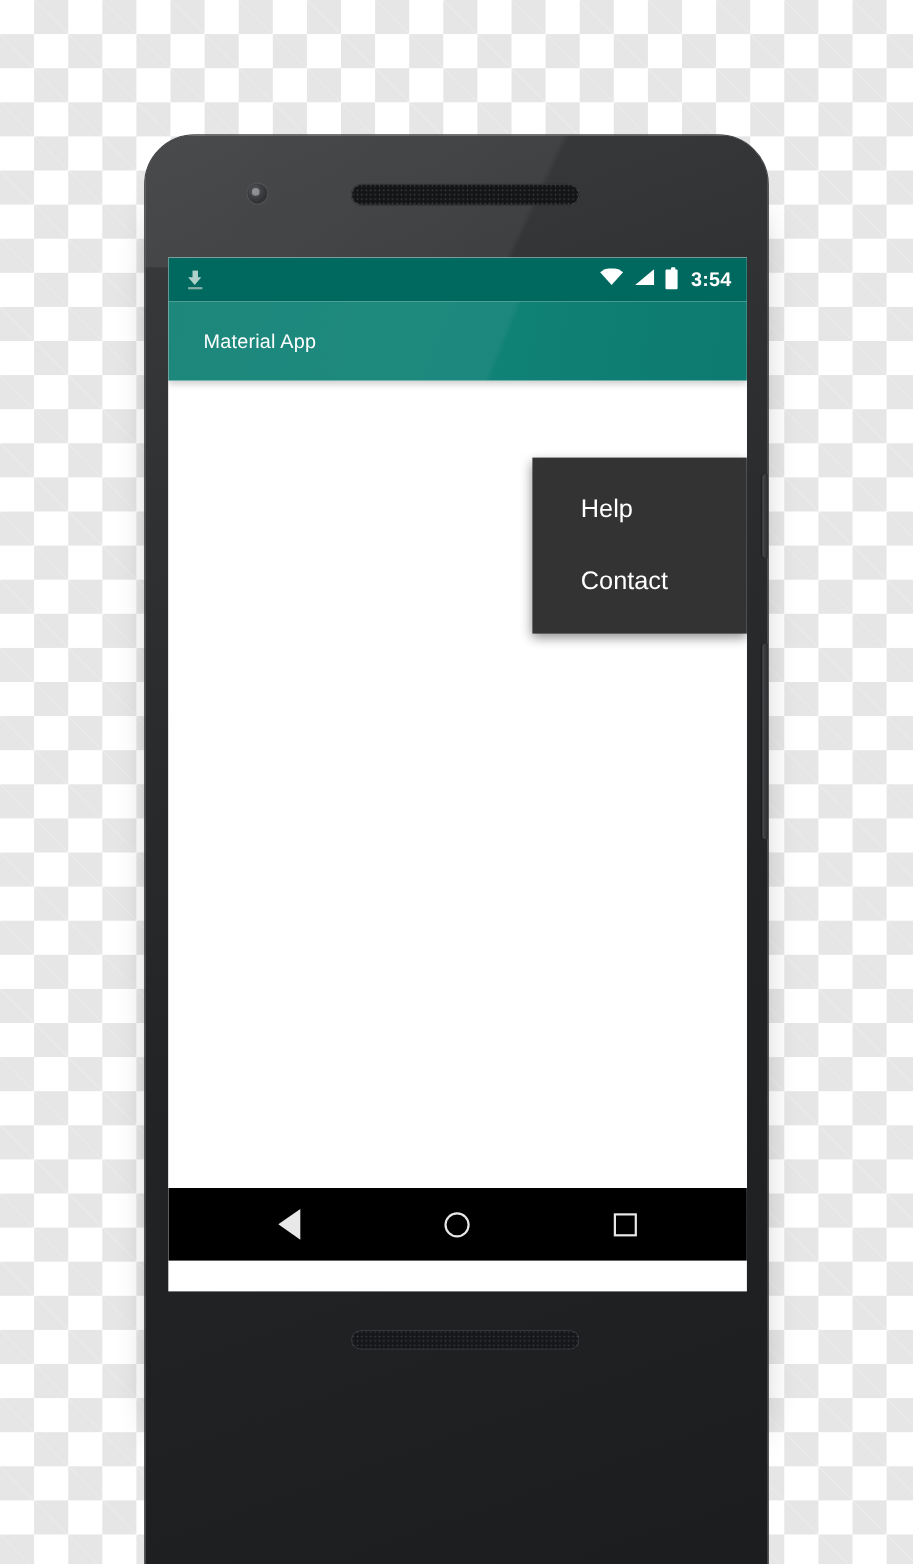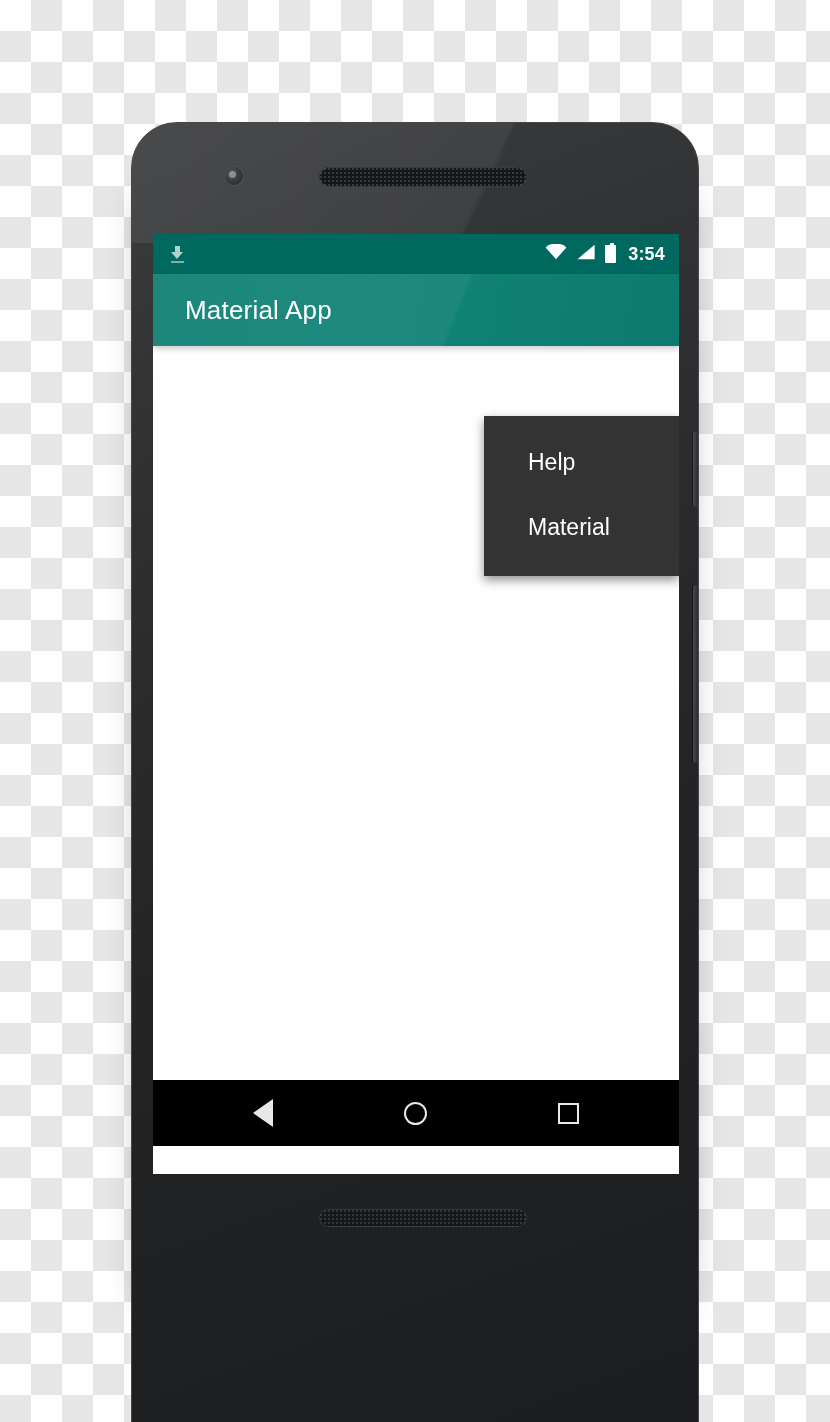--- a/index.html
+++ b/index.html
@@ -198,21 +198,21 @@
   }
   #app-bar::after {
     content: "";
     position: absolute;
     inset: 0;
     background: linear-gradient(112deg, rgba(255,255,255,0.06) 0%, rgba(255,255,255,0.05) 57%, rgba(255,255,255,0.0) 58%, rgba(255,255,255,0.0) 100%);
     pointer-events: none;
   }
   #app-bar-title {
     color: #ffffff;
-    font-size: 26px;
+    font-size: 18px;
     font-weight: normal;
     letter-spacing: 0.2px;
     position: relative;
     z-index: 1;
   }
 
   
   #content {
     position: relative;
     height: 734px;
@@ -313,21 +313,21 @@
       </div>
 
       <div id="app-bar">
         <span id="app-bar-title">Material App</span>
       </div>
 
       <div id="content">
 
         <div id="overflow-menu">
           <div class="menu-item">Help</div>
-          <div class="menu-item">Material</div>
+          <div class="menu-item">Contact</div>
         </div>
 
       </div>
 
       <div id="nav-bar">
         <div class="nav-btn">
           <span class="nav-back"></span>
         </div>
         <div class="nav-btn">
           <span class="nav-home"></span>

